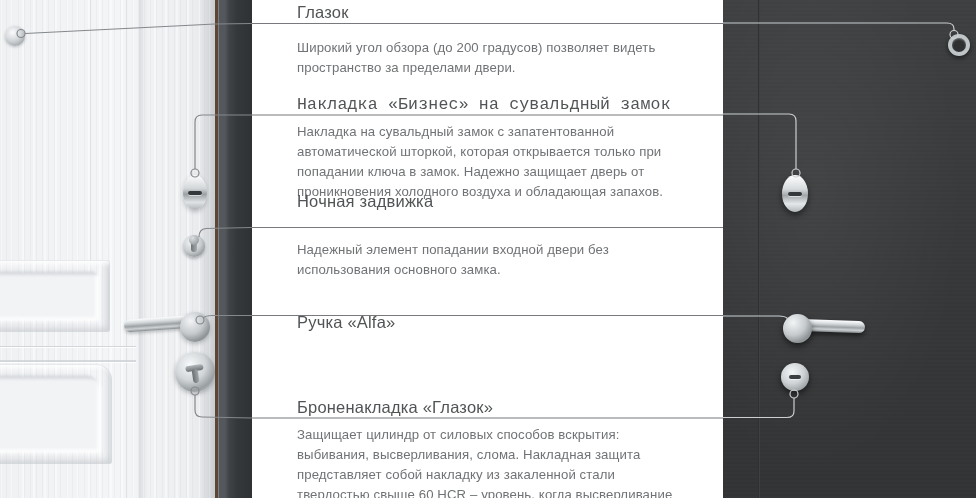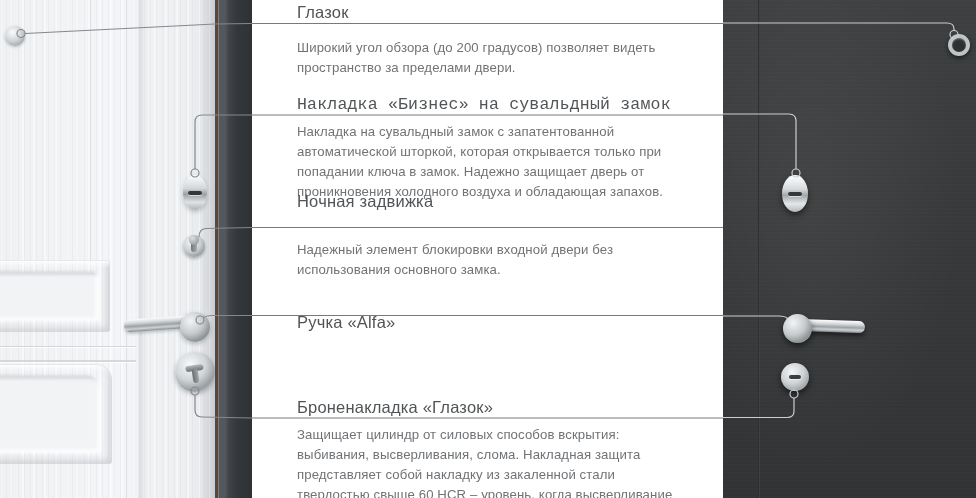--- a/index.html
+++ b/index.html
@@ -163,21 +163,21 @@
   <div class="text-panel">
     <h3 class="f-title t1">Глазок</h3>
     <p class="f-body  b1">Широкий угол обзора (до 200 градусов) позволяет видеть
 пространство за пределами двери.</p>
     <h3 class="f-title t2">Накладка «Бизнес» на сувальдный замок</h3>
     <p class="f-body  b2">Накладка на сувальдный замок с запатентованной
 автоматической шторкой, которая открывается только при
 попадании ключа в замок. Надежно защищает дверь от
 проникновения холодного воздуха и обладающая запахов.</p>
     <h3 class="f-title t3">Ночная задвижка</h3>
-    <p class="f-body  b3">Надежный элемент блокировки входной двери без
+    <p class="f-body  b3">Надежный элемент попадании входной двери без
 использования основного замка.</p>
     <h3 class="f-title t4">Ручка «Alfa»</h3>
     <h3 class="f-title t5">Броненакладка «Глазок»</h3>
     <p class="f-body  b5">Защищает цилиндр от силовых способов вскрытия:
 выбивания, высверливания, слома. Накладная защита
 представляет собой накладку из закаленной стали
 твердостью свыше 60 HCR – уровень, когда высверливание
 обычным сверлом крайне затруднительно.</p>
   </div>
 

